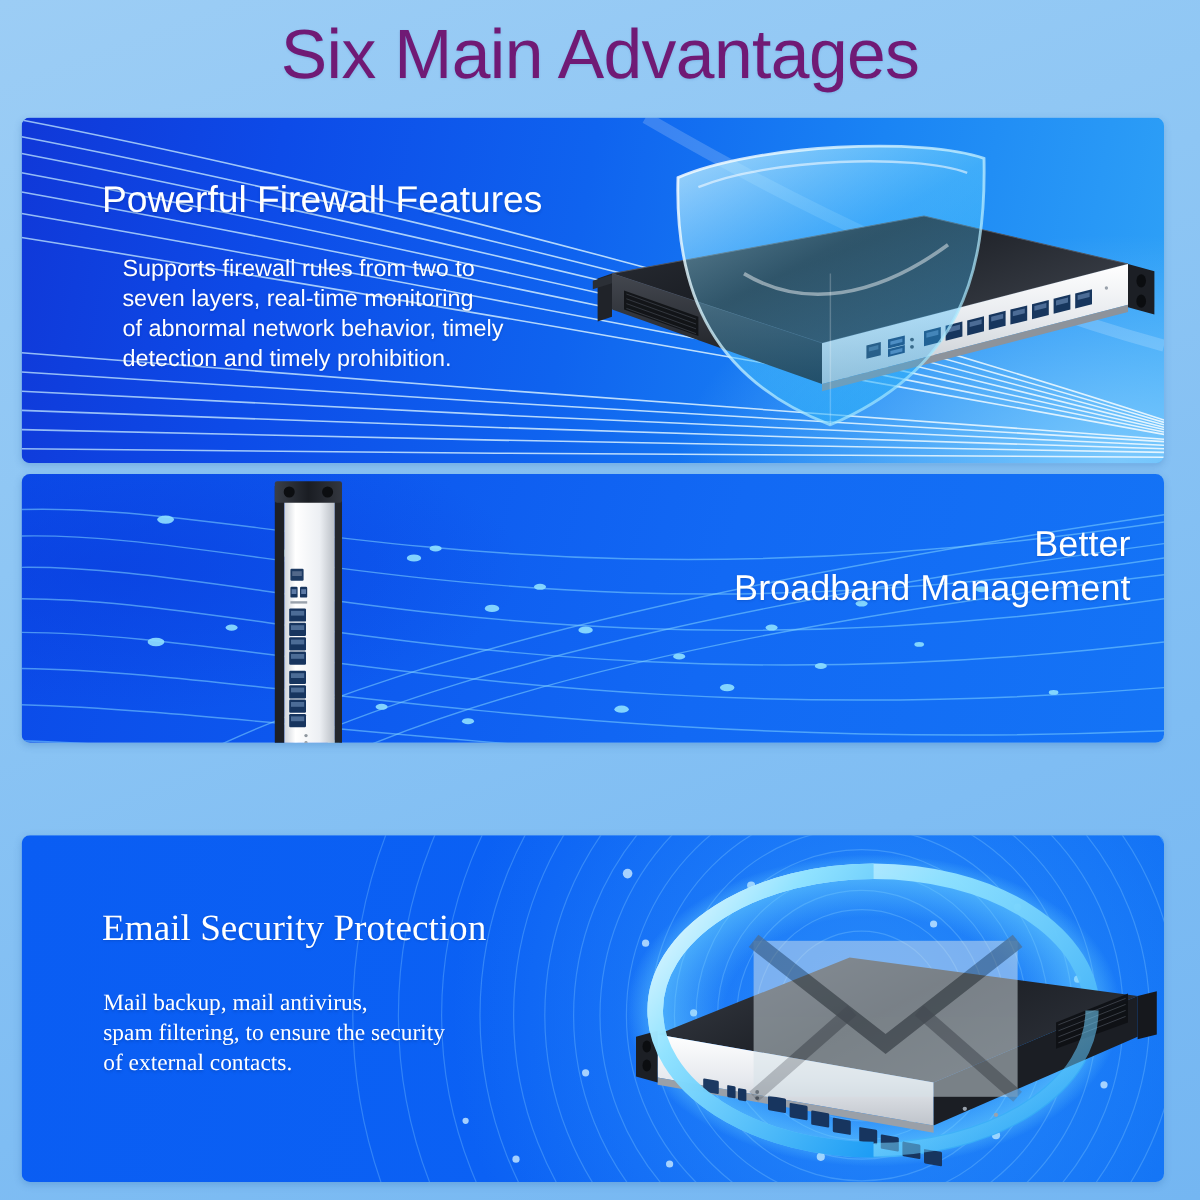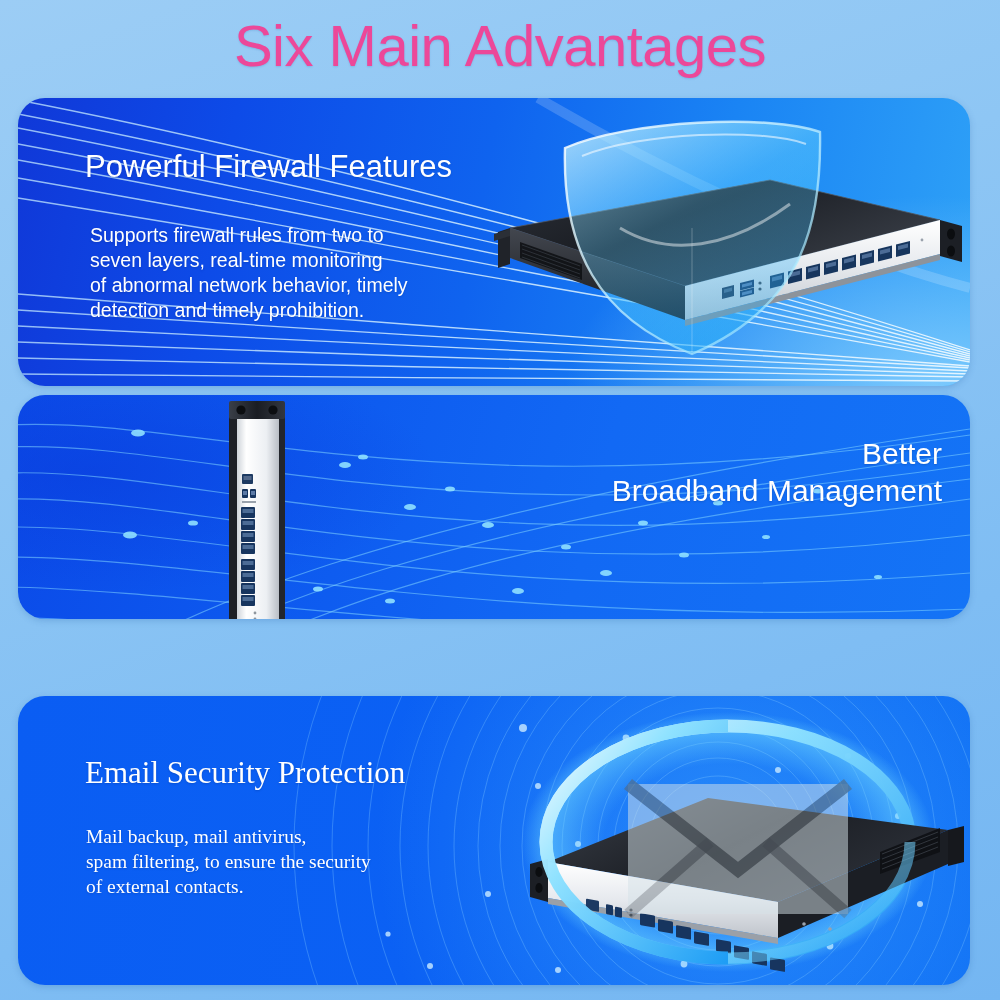--- a/index.html
+++ b/index.html
@@ -6,30 +6,30 @@
   html,body { width:1000px; height:1000px; overflow:hidden; }
   body {
     font-family:"Liberation Sans", sans-serif;
     background:linear-gradient(160deg,#9ccdf5 0%,#8ec6f4 35%,#7fbdf3 70%,#74b6f2 100%);
     position:relative;
   }
 
   
   #page-title{
     position:absolute; top:6px; left:0; width:1000px;
-    text-align:center; color:#ec4899;
+    text-align:center; color:#701a75;
     font-size:58px; font-weight:400; letter-spacing:-0.5px;
     line-height:80px; white-space:nowrap;
     text-shadow:0 1px 2px rgba(30,90,160,.18);
   }
 
   
   .card{
     position:absolute; left:18px; width:952px;
-    border-radius:27px; overflow:hidden;
+    border-radius:7px; overflow:hidden;
     box-shadow:0 2px 6px rgba(40,100,170,.25);
   }
   #card-1{ top:98px;  height:288px; }
   #card-2{ top:395px; height:224px; }
   #card-3{ top:696px; height:289px;font-family:Liberation Serif, serif; }
 
   .card-bg{ position:absolute; inset:0; }
   .card-deco{ position:absolute; inset:0; }
   .card-content{ position:absolute; inset:0; }
 
@@ -57,21 +57,21 @@
     position:absolute; color:#fff; font-weight:400;
     font-size:31px; line-height:38px; white-space:pre-line;
     text-shadow:0 1px 2px rgba(0,40,110,.25);
   }
   .c-body{
     position:absolute; color:#fff; font-weight:400;
     font-size:19.5px; line-height:25px; white-space:pre-line;
     text-shadow:0 1px 2px rgba(0,40,110,.25);
   }
   #card-1 .c-head{ left:67px; top:50px; }
-  #card-1 .c-body{ left:72px; top:114px;margin-top:11px; }
+  #card-1 .c-body{ left:84px; top:114px; }
   #card-2 .c-head{ right:28px; top:40px; text-align:right; font-size:30px; line-height:37px; }
   #card-2 .c-body{ right:28px; top:150px; text-align:right; }
   #card-3 .c-head{ left:67px; top:58px; }
   #card-3 .c-body{ left:68px; top:128px; }
 
   
   .dev-h{ position:absolute; }
 </style>
 </head>
 <body>

